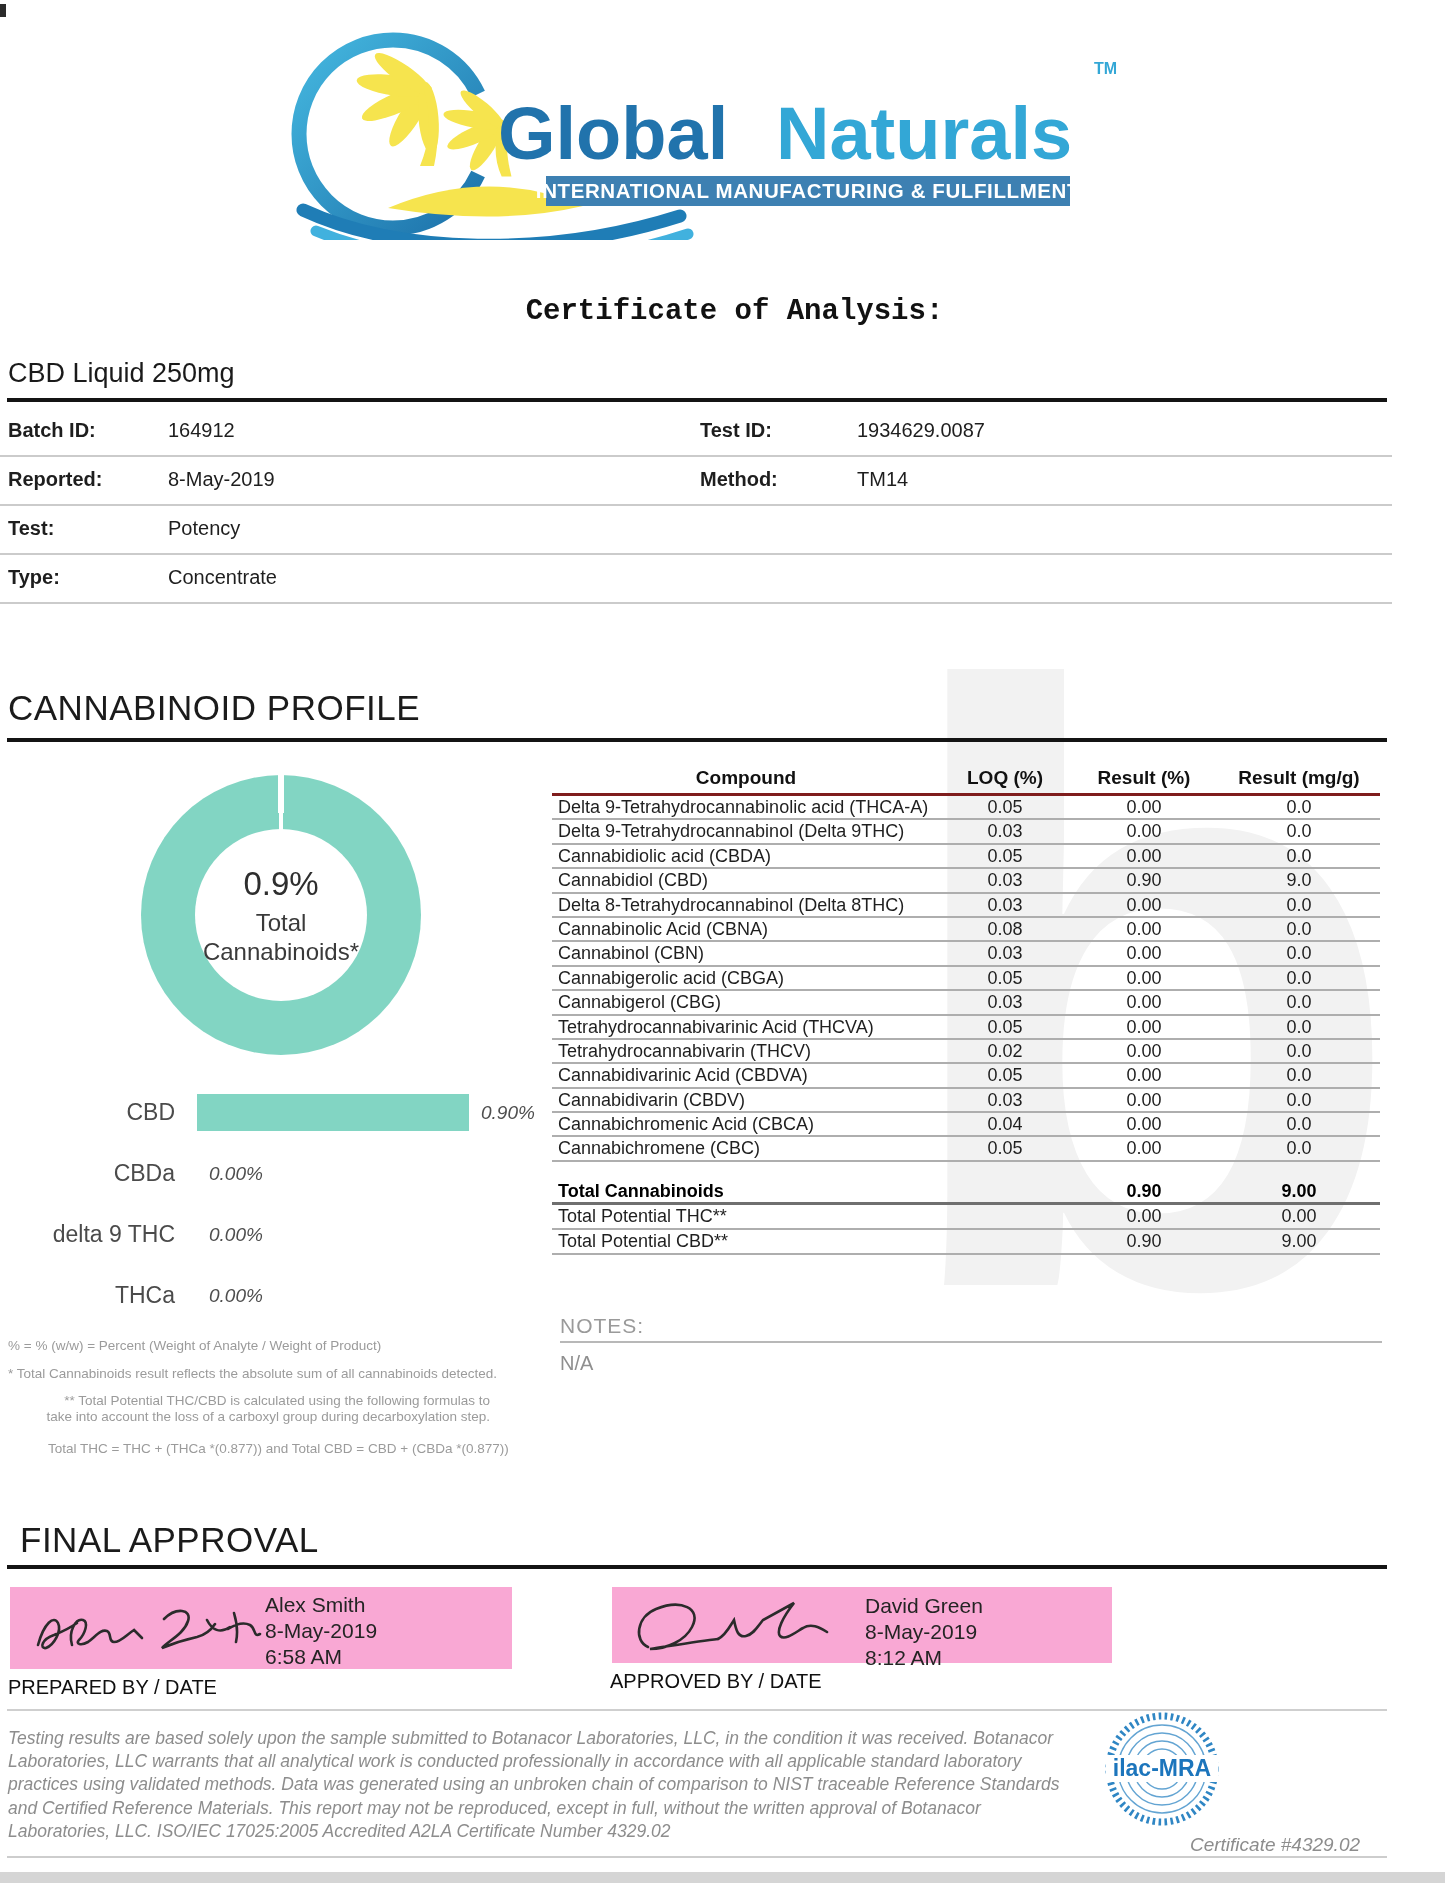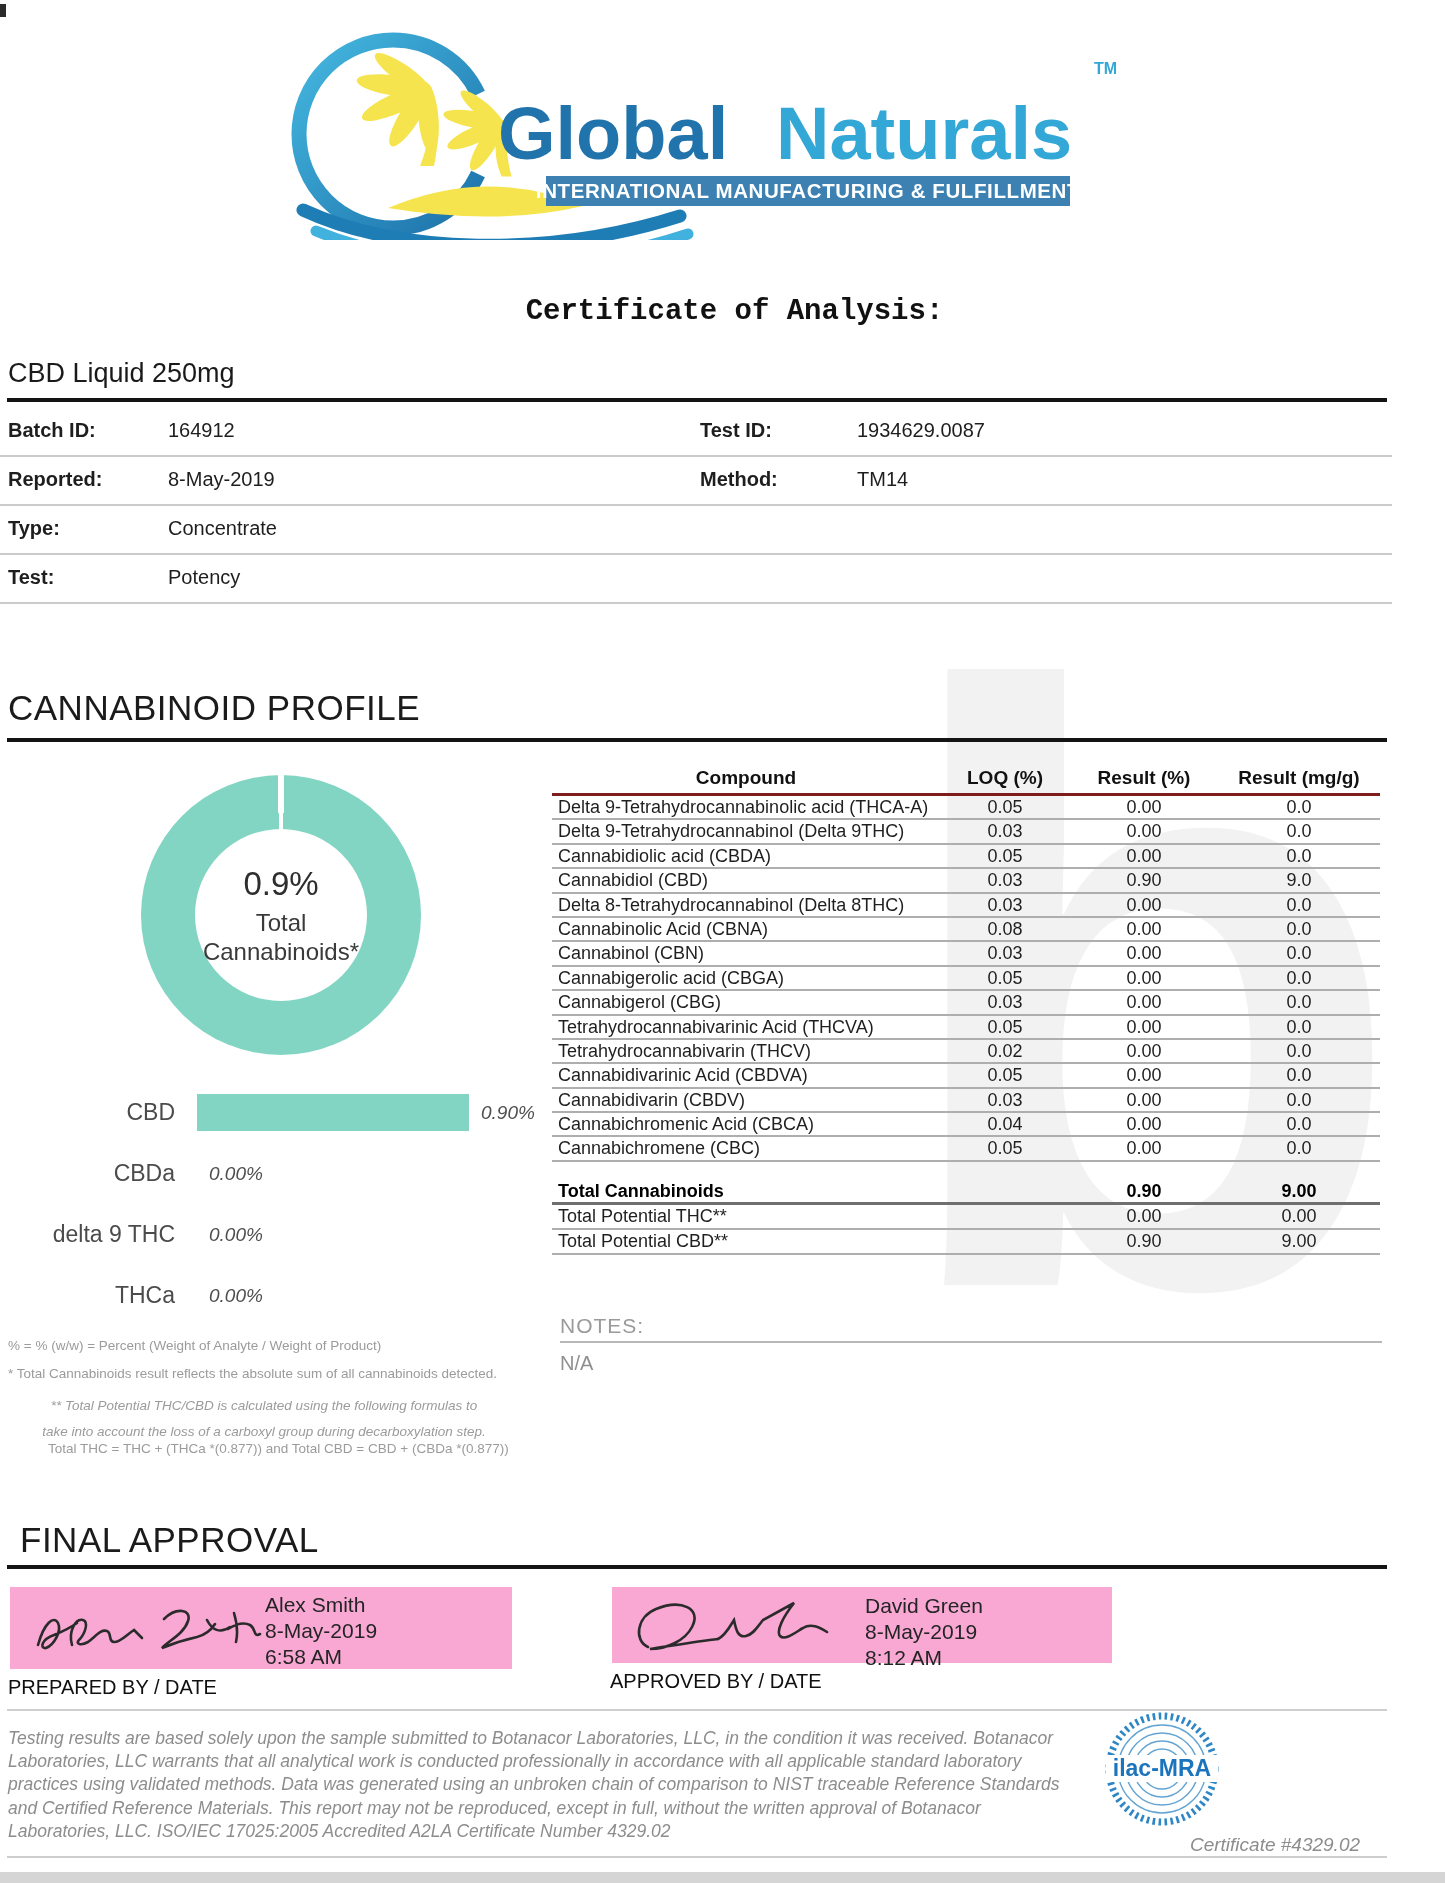--- a/index.html
+++ b/index.html
@@ -56,21 +56,21 @@
   .cell-num { text-align:center; }
   .ct-totals { margin-top:17px; }
   .ct-total-main { height:26px; line-height:24px; font-weight:bold; border-bottom:3px solid #6f6f6f; font-size:18px; }
   .ct-total-sub  { height:25px; line-height:23px; border-bottom:2px solid #aeaeae; font-size:18px; color:#1f1f1f; }
 
   
   .notes-heading { position:absolute; left:560px; top:1314px; font-size:21px; color:#9a9a9a; letter-spacing:1px; }
   .notes-body { position:absolute; left:560px; top:1352px; font-size:20px; color:#8f8f8f; }
 
   .fn { position:absolute; color:#9b9b9b; font-size:13.5px; }
-  .fn-center { width:452px; text-align:center; line-height:26px;font-style:italic; }
+  .fn-center { width:452px; text-align:right; line-height:16px; }
 
   
   .sigbox { position:absolute; background:#f9a8d4; }
   .sig-text { position:absolute; font-size:21px; color:#242424; line-height:26px; }
   .sig-caption { position:absolute; font-size:20px; font-weight:normal; color:#101010; }
   .sig-svg { position:absolute; }
 
   .disclaimer { position:absolute; left:8px; top:1727px; width:1075px; font-size:17.5px;
                 font-style:italic; color:#8d8d8d; line-height:23.2px; }
 
@@ -143,29 +143,29 @@
       </div>
 
       <div class="info-row">
         <span class="il1">Reported:</span>
         <span class="iv1">8-May-2019</span>
         <span class="il2">Method:</span>
         <span class="iv2">TM14</span>
       </div>
 
       <div class="info-row">
+        <span class="il1">Test:</span>
+        <span class="iv1">Potency</span>
+        <span class="il2"></span>
+        <span class="iv2"></span>
+      </div>
+
+      <div class="info-row">
         <span class="il1">Type:</span>
         <span class="iv1">Concentrate</span>
-        <span class="il2"></span>
-        <span class="iv2"></span>
-      </div>
-
-      <div class="info-row">
-        <span class="il1">Test:</span>
-        <span class="iv1">Potency</span>
         <span class="il2"></span>
         <span class="iv2"></span>
       </div>
     </div>
 
   <div class="section-heading" style="left:8px; top:688px;">CANNABINOID PROFILE</div>
   <div class="rule-thick" style="top:738px;"></div>
 
   <div class="donut">
     <div class="donut-hole">

